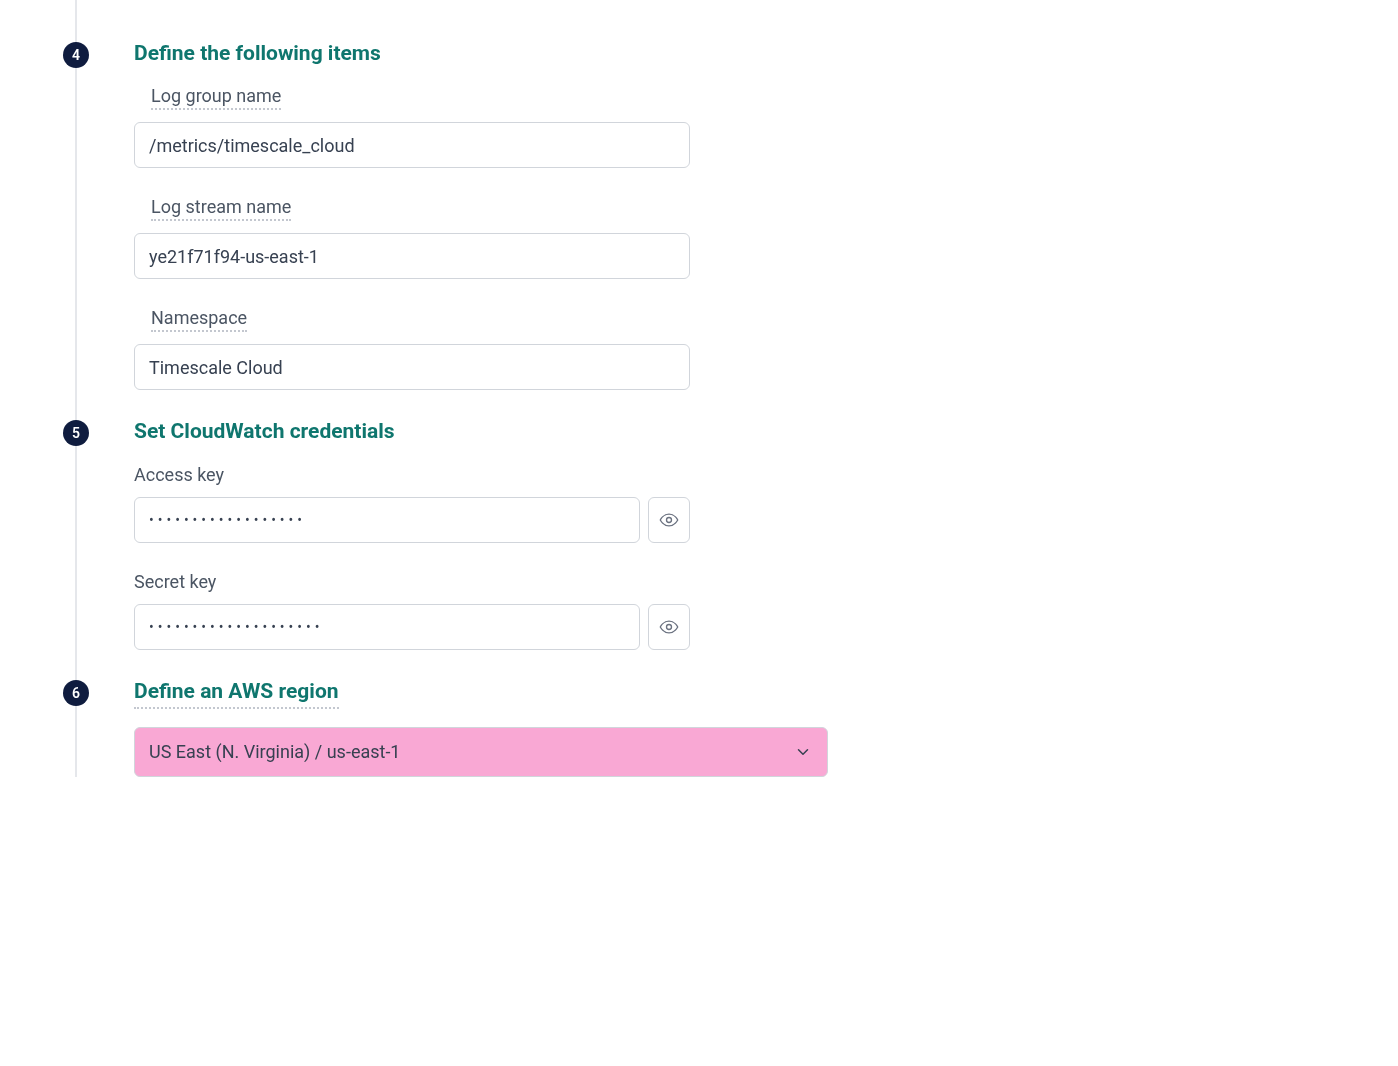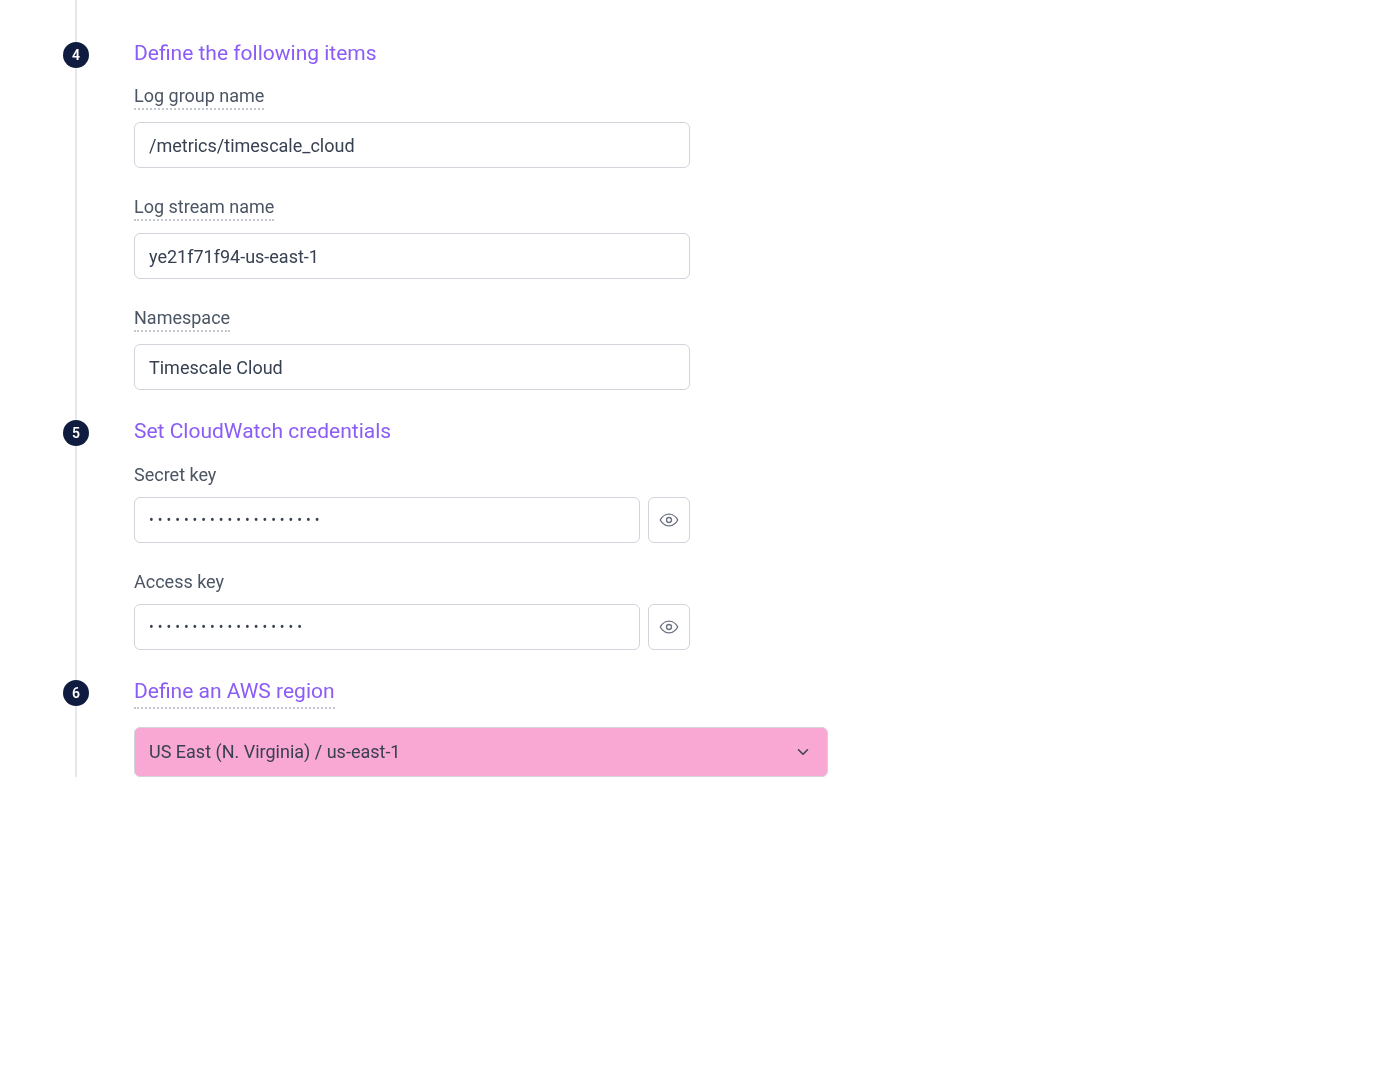--- a/index.html
+++ b/index.html
@@ -39,22 +39,22 @@
     color: #fff;
     display: flex;
     align-items: center;
     justify-content: center;
     font-size: 14px;
     font-weight: 600;
     z-index: 2;
   }
   .step-title {
     font-size: 21px;
-    font-weight: 400;
-    color: #8b5cf6;
+    font-weight: 700;
+    color: #0f766e;
     margin: 0 0 18px 0;
     line-height: 1.3;
   }
   .step-title.dotted {
     border-bottom: 2px dotted #c3c7cf;
     display: inline-block;
     padding-bottom: 2px;
     text-align: right;
   }
   .field {
@@ -63,20 +63,21 @@
   }
   .field-label {
     font-size: 18px;
     color: #4b5563;
     margin: 0 0 12px 0;
     display: inline-block;
   }
   .field-label.dotted {
     border-bottom: 2px dotted #c3c7cf;
     padding-bottom: 2px;
+    margin-left: 17px;
   }
   .text-input {
     width: 100%;
     height: 46px;
     border: 1px solid #d1d5db;
     border-radius: 6px;
     background: #fff;
     font-size: 18px;
     color: #374151;
     padding: 0 14px;
@@ -170,44 +171,44 @@
         <span class="field-label dotted">Namespace</span>
         <input type="text" class="text-input" value="Timescale Cloud" style="">
       </div>
     </div>
 
     <div class="step">
       <div class="step-badge">5</div>
       <h3 class="step-title">Set CloudWatch credentials</h3>
 
       <div class="field">
+        <span class="field-label">Access key</span>
+        <div class="input-row">
+          <input type="password" class="text-input" value="••••••••••••••••••" style="">
+          <div class="eye-btn">
+            <svg viewBox="0 0 24 24" fill="none" stroke-width="1.6" stroke-linecap="round" stroke-linejoin="round">
+              <path d="M1.5 12s3.8-7 10.5-7 10.5 7 10.5 7-3.8 7-10.5 7S1.5 12 1.5 12z"></path>
+              <circle cx="12" cy="12" r="3"></circle>
+            </svg>
+          </div>
+        </div>
+      </div>
+
+      <div class="field">
         <span class="field-label">Secret key</span>
         <div class="input-row">
           <input type="password" class="text-input" value="••••••••••••••••••••" style="">
           <div class="eye-btn">
             <svg viewBox="0 0 24 24" fill="none" stroke-width="1.6" stroke-linecap="round" stroke-linejoin="round">
               <path d="M1.5 12s3.8-7 10.5-7 10.5 7 10.5 7-3.8 7-10.5 7S1.5 12 1.5 12z"></path>
               <circle cx="12" cy="12" r="3"></circle>
             </svg>
           </div>
         </div>
       </div>
-
-      <div class="field">
-        <span class="field-label">Access key</span>
-        <div class="input-row">
-          <input type="password" class="text-input" value="••••••••••••••••••" style="">
-          <div class="eye-btn">
-            <svg viewBox="0 0 24 24" fill="none" stroke-width="1.6" stroke-linecap="round" stroke-linejoin="round">
-              <path d="M1.5 12s3.8-7 10.5-7 10.5 7 10.5 7-3.8 7-10.5 7S1.5 12 1.5 12z"></path>
-              <circle cx="12" cy="12" r="3"></circle>
-            </svg>
-          </div>
-        </div>
-      </div>
     </div>
 
     <div class="step" style="margin-bottom:0;">
       <div class="step-badge">6</div>
       <h3 class="step-title dotted">Define an AWS region</h3>
 
       <div class="select-wrap">
         <select class="select">
           <option>US East (N. Virginia) / us-east-1</option>
         </select>

